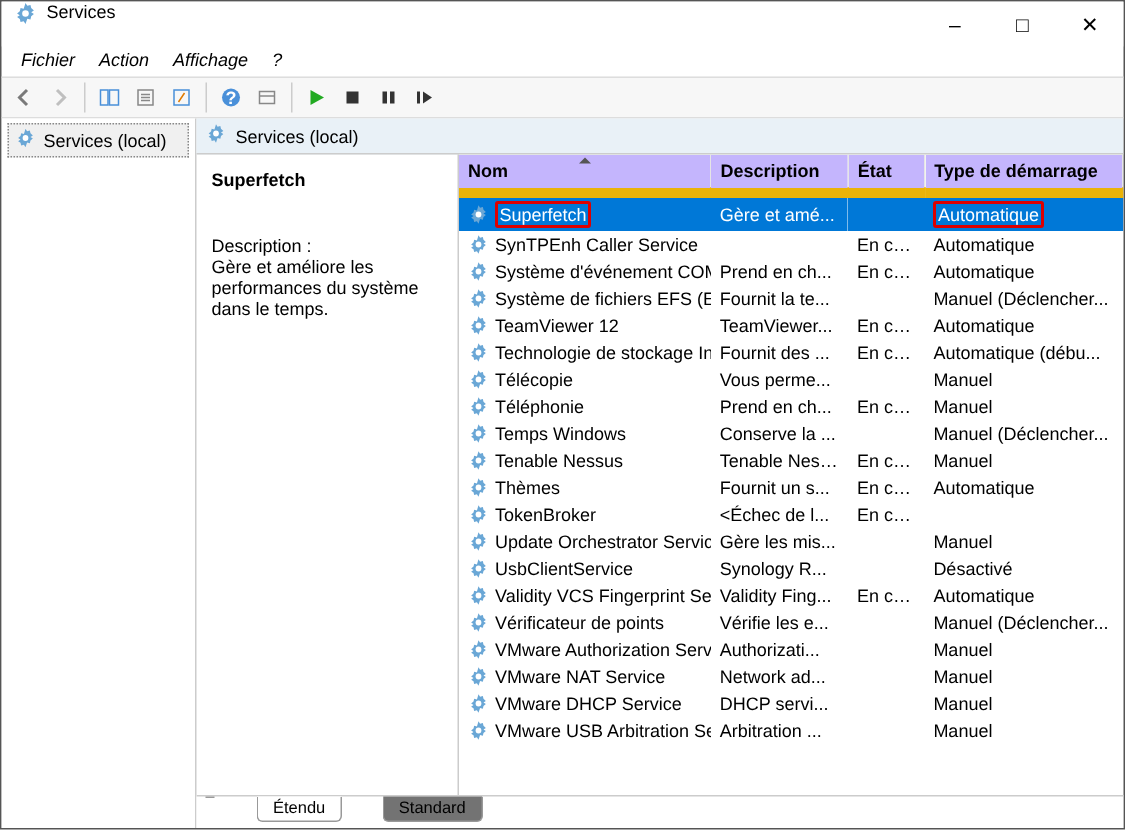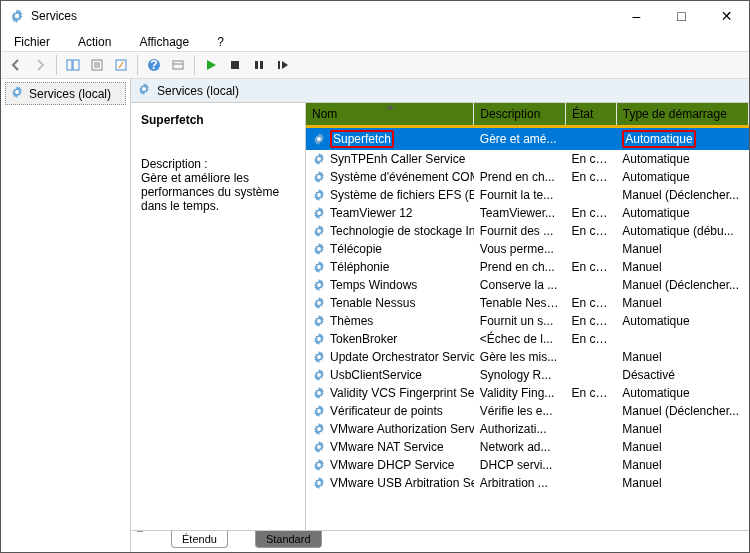--- a/index.html
+++ b/index.html
@@ -1,24 +1,24 @@
 <!DOCTYPE html>
 <html><head>
 <meta charset="utf-8">
 <style>
 * { margin: 0; padding: 0; box-sizing: border-box; font-family: "Segoe UI", Tahoma, sans-serif; font-size: 12px; }
 body { background: #fff; width: 750px; height: 553px; overflow: hidden; border: 1px solid #555; display: flex; flex-direction: column; }
 
-.titlebar { height: 30px; display: flex; align-items: center; padding-left: 8px; background: #fff; }
+.titlebar { height: 30px; display: flex; align-items: flex-start; padding-left: 8px; background: #fff; }
 .titlebar .ticon { width: 16px; height: 16px; margin-right: 6px; }
 .titlebar .title { flex: 1; font-size: 12px; }
 .titlebar .ctrls { display: flex; height: 100%; }
 .titlebar .ctrls div { width: 45px; display: flex; align-items: center; justify-content: center; font-size: 14px; font-family: "Segoe MDL2 Assets", sans-serif; }
 
-.menubar { height: 20px; display: flex; align-items: flex-end; padding-left: 6px; gap: 14px; }
+.menubar { height: 20px; display: flex; align-items: flex-start; padding-left: 6px; gap: 2px; font-style: italic; }
 .menubar span { padding: 2px 7px; }
 
 .toolbar { height: 28px; border-top: 1px solid #ddd; border-bottom: 1px solid #ddd; background: #f7f7f7; display: flex; align-items: center; padding: 0 4px; gap: 2px; }
 .toolbar .btn { width: 22px; height: 22px; display: flex; align-items: center; justify-content: center; border: 1px solid transparent; border-radius: 2px; }
 .toolbar .sep { width: 1px; height: 20px; background: #ccc; margin: 0 3px; }
 
 .main { flex: 1; display: flex; min-height: 0; }
 .sidebar { width: 130px; border-right: 1px solid #ccc; background: #fff; padding-top: 2px; }
 .tree-item { display: flex; align-items: center; gap: 5px; padding: 2px 4px; background: #f0f0f0; border: 1px dotted #888; margin: 1px 4px; }
 
@@ -30,21 +30,21 @@
 .split { flex: 1; display: flex; min-height: 0; }
 .detail-pane { width: 175px; padding: 10px 10px; border-right: 1px solid #ccc; }
 .detail-pane h2 { font-size: 12px; font-weight: bold; margin-bottom: 16px; }
 .detail-pane .action { color: #0066cc; text-decoration: underline; }
 .detail-pane .rest { color: #000; text-decoration: none; display: inline; }
 .detail-pane .desc-label { margin-top: 30px; }
 .detail-pane .desc-text { margin-top: 0; }
 
 .list-wrap { flex: 1; overflow-x: auto; overflow-y: scroll; min-width: 0; }
 .list-table { width: 100%; border-collapse: collapse; table-layout: fixed; }
-.list-table th { text-align: left; font-weight: normal; padding: 4px 6px; background: #4d7c0f; border-right: 1px solid #e5e5e5; border-bottom: 3px solid #eab308; position: sticky; top: 0; white-space: nowrap; overflow: hidden; text-overflow: ellipsis; }
+.list-table th { text-align: left; font-weight: bold; padding: 4px 6px; background: #c4b5fd; border-right: 1px solid #e5e5e5; border-bottom: 7px solid #eab308; position: sticky; top: 0; white-space: nowrap; overflow: hidden; text-overflow: ellipsis; }
 .list-table th.sorted::after { content: ""; position: absolute; top: 2px; left: 50%; transform: translateX(-50%); border-left: 4px solid transparent; border-right: 4px solid transparent; border-bottom: 4px solid #555; }
 .list-table th { position: sticky; }
 .list-table th.sorted { position: relative; }
 .list-table td { padding: 2px 6px; white-space: nowrap; overflow: hidden; text-overflow: ellipsis; }
 .list-table tr.selected td { background: #0078d7; color: #fff; }
 .list-table tr.selected td .svc-icon { filter: none; }
 .name-cell { display: flex; align-items: center; gap: 4px; }
 .svc-icon { width: 14px; height: 14px; flex-shrink: 0; }
 .highlight-box { border: 2px solid #d00; border-radius: 2px; padding: 0 1px; }
 

